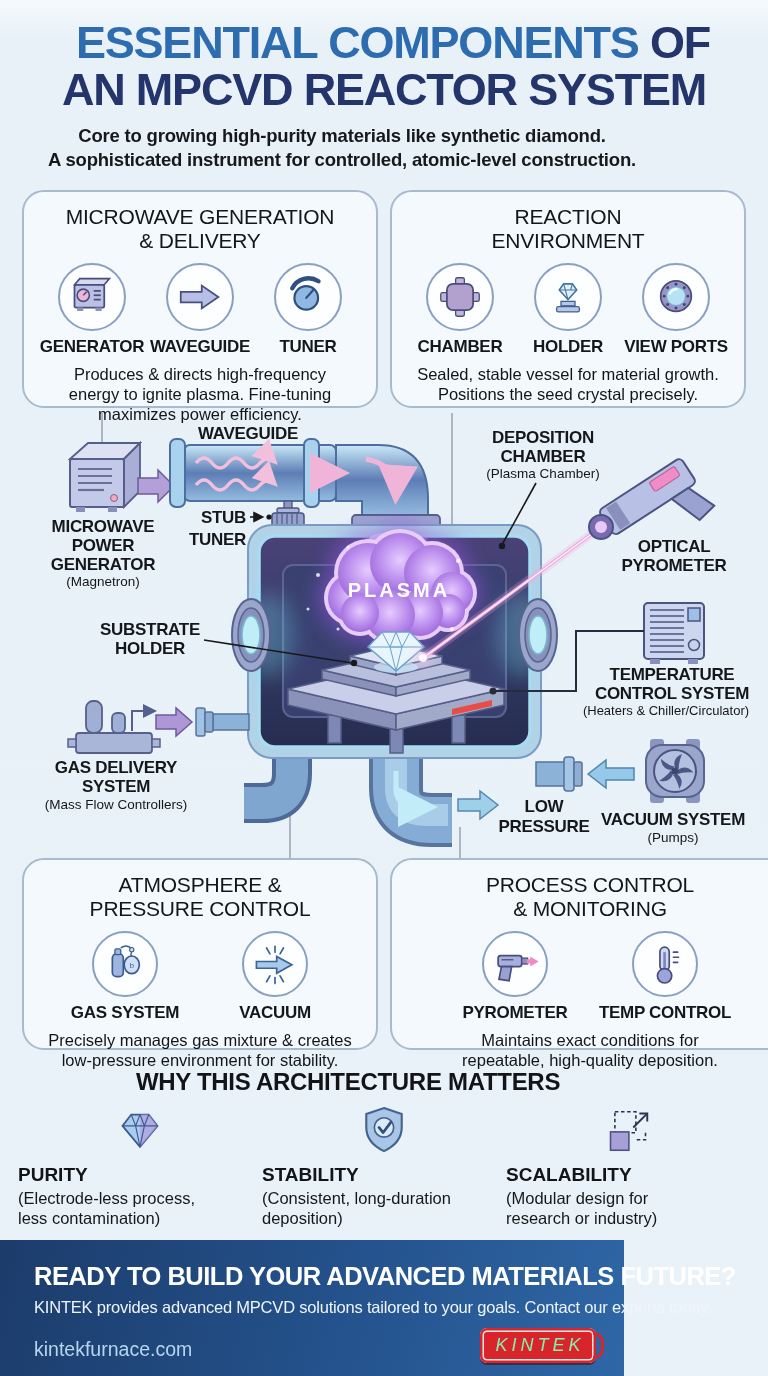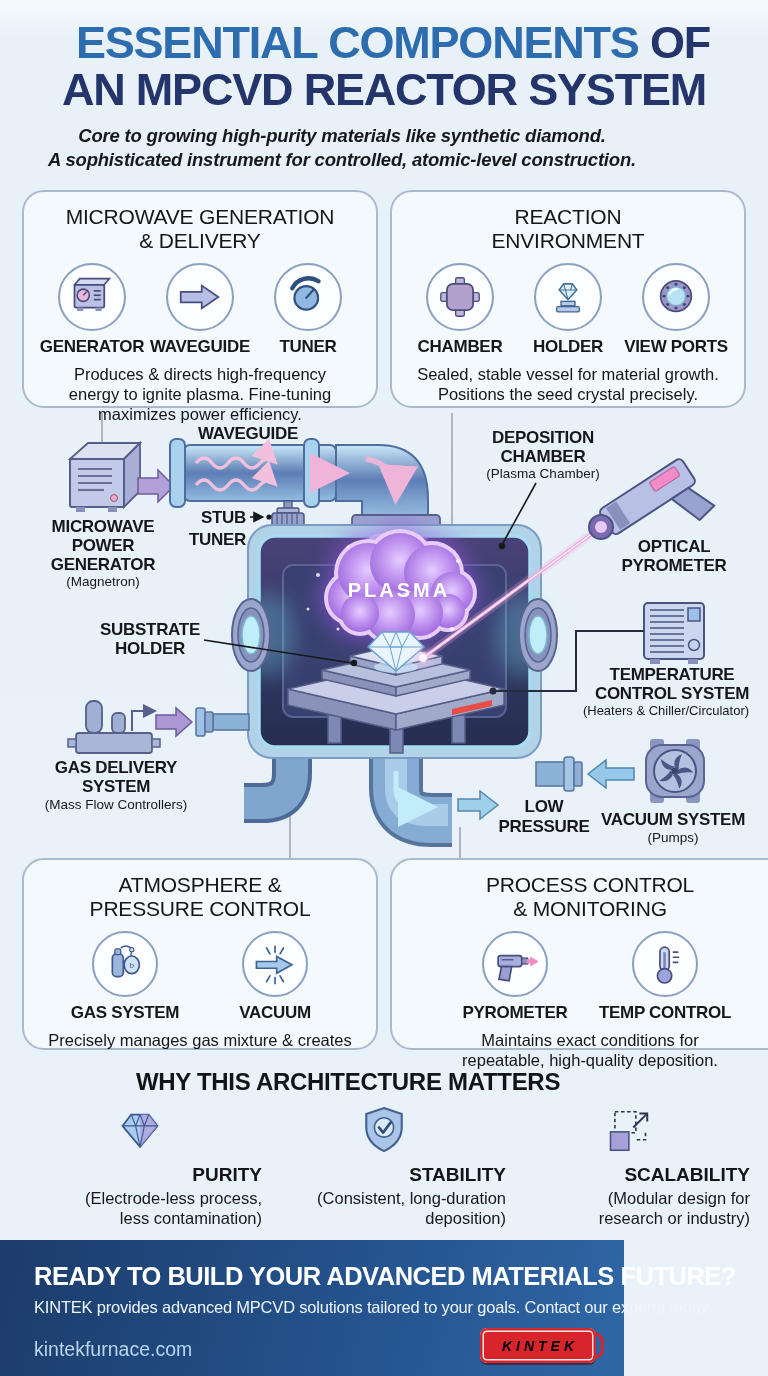--- a/index.html
+++ b/index.html
@@ -7,55 +7,55 @@
     width:768px;height:1376px;position:relative;overflow:hidden;
     background:linear-gradient(180deg,#f4fafc 0%,#e8f1f8 3%,#e9f2f8 100%);
     font-family:"Liberation Sans",sans-serif;color:#16181c;
   }
   .abs{position:absolute;}
   
   .title{top:20px;left:0;width:768px;text-align:center;font-weight:bold;
     font-size:45px;line-height:1.04;letter-spacing:-1.2px;color:#24356b;}
   .title .blue{color:#2e6cb0;margin-left:18px;}
   .subtitle{top:124px;left:0;width:684px;text-align:center;font-weight:bold;
-    font-size:18.5px;line-height:1.28;letter-spacing:-0.2px;color:#16181c;font-style:italic;}
+    font-size:18.5px;line-height:1.28;letter-spacing:-0.2px;color:#16181c;}
   
   .card{position:absolute;background:#f4f9fd;border:2px solid #a9bacf;
     border-radius:22px;text-align:center;box-sizing:border-box;}
   .card-title{font-size:21px;font-weight:normal;color:#141619;line-height:1.16;
     margin-top:13px;letter-spacing:-0.2px;}
   .icon-row{display:flex;justify-content:center;margin-top:9px;}
   .icon-item{width:108px;}
   .icon-item.wide{width:150px;}
   .icon-circle{width:64px;height:64px;border:2px solid #8aa0c2;border-radius:50%;
     background:#fcfeff;margin:0 auto;display:flex;align-items:center;justify-content:center;}
   .icon-label{font-size:17px;font-weight:bold;margin-top:6px;letter-spacing:-0.3px;color:#15171a;white-space:nowrap;}
   .card-desc{font-size:16.5px;line-height:1.22;margin-top:7px;color:#131518;}
   
   .why-title{top:1068px;left:0;width:696px;text-align:center;
     font-size:24px;font-weight:bold;color:#121417;letter-spacing:-0.3px;}
   .why-row{top:1100px;left:18px;width:732px;display:flex;}
-  .why-item{width:244px;text-align:right;}
+  .why-item{width:244px;text-align:left;}
   .why-icon{height:58px;display:flex;align-items:flex-end;justify-content:center;}
   .why-label{font-size:19px;font-weight:bold;margin-top:6px;color:#121417;}
   .why-desc{font-size:16.5px;line-height:1.2;margin-top:3px;color:#16181c;}
   
   .footer{top:1240px;left:0;width:624px;height:136px;
     background:linear-gradient(105deg,#1c3c6b 0%,#24528c 55%,#2f67a6 100%);}
   .footer-headline{position:absolute;top:22px;left:34px;width:710px;color:#ffffff;
     font-size:25.5px;font-weight:bold;letter-spacing:-0.5px;white-space:nowrap;}
   .footer-sub{position:absolute;top:58px;left:34px;width:710px;color:#eef5fc;
     font-size:16.5px;letter-spacing:-0.2px;white-space:nowrap;}
   .footer-url{position:absolute;left:34px;bottom:15px;color:#b6d6ef;font-size:19.5px;}
   .logo{position:absolute;right:28px;bottom:13px;width:116px;height:35px;
     background:#d8242b;border-radius:7px;display:flex;align-items:center;justify-content:center;
     box-shadow:0 2px 0 rgba(60,10,12,.55), inset 0 0 0 2.5px #d8242b, inset 0 0 0 4px rgba(255,255,255,.9);}
   .logo:after{content:"";position:absolute;right:-8px;top:4px;bottom:4px;width:8px;
     border:3px solid #d8242b;border-left:none;border-radius:0 10px 10px 0;}
-  .logo span{color:#000000;font-weight:bold;font-style:italic;font-size:14px;
+  .logo span{color:#86efac;font-weight:normal;font-style:italic;font-size:18px;
     letter-spacing:4px;padding-left:4px;}
   svg text{font-family:"Liberation Sans",sans-serif;}
   .dlbl{font-size:17px;font-weight:bold;fill:#15171b;letter-spacing:-0.3px;}
   .dsub{font-size:13.5px;fill:#15171b;}
 </style>
 </head>
 <body>
 
 <div class="abs title">
   <div><span class="blue">ESSENTIAL COMPONENTS</span><span> OF</span></div>
@@ -497,20 +497,21 @@
               <line x1="42" y1="53" x2="38" y2="46"></line>
           </g>
           <polygon points="10,29 34,29 34,23 52,33 34,43 34,37 10,37" fill="#a9c9ea" stroke="#3c6494" stroke-width="2"></polygon>
         </svg>
       </div>
       <div class="icon-label">VACUUM</div>
     </div>
   </div>
   <div class="card-desc">
     <div>Precisely manages gas mixture &amp; creates</div>
+    <div>low-pressure environment for stability.</div>
   </div>
 </div>
 
 <div class="card" style="left:390px;top:858px;width:400px;height:192px;">
   <div class="card-title">
     <div>PROCESS CONTROL</div>
     <div>&amp; MONITORING</div>
   </div>
   <div class="icon-row">
     <div class="icon-item wide">

